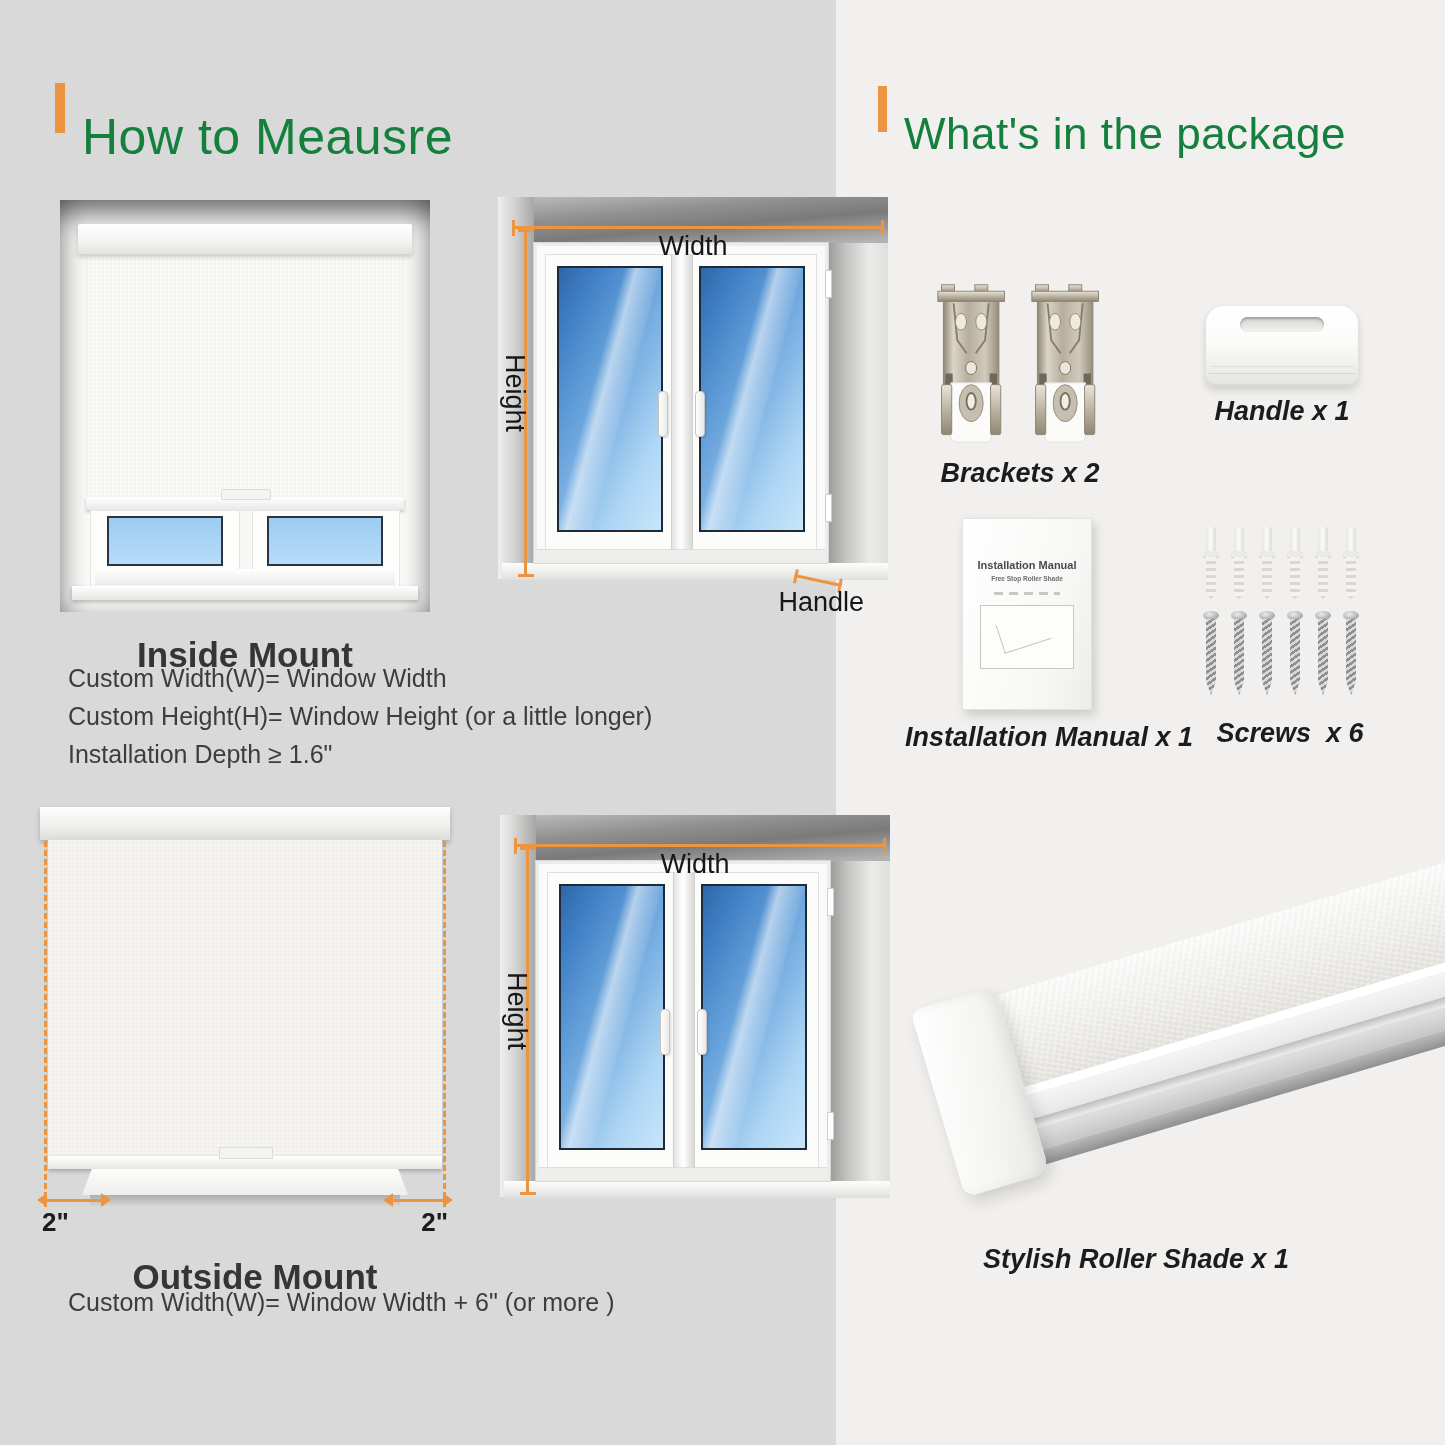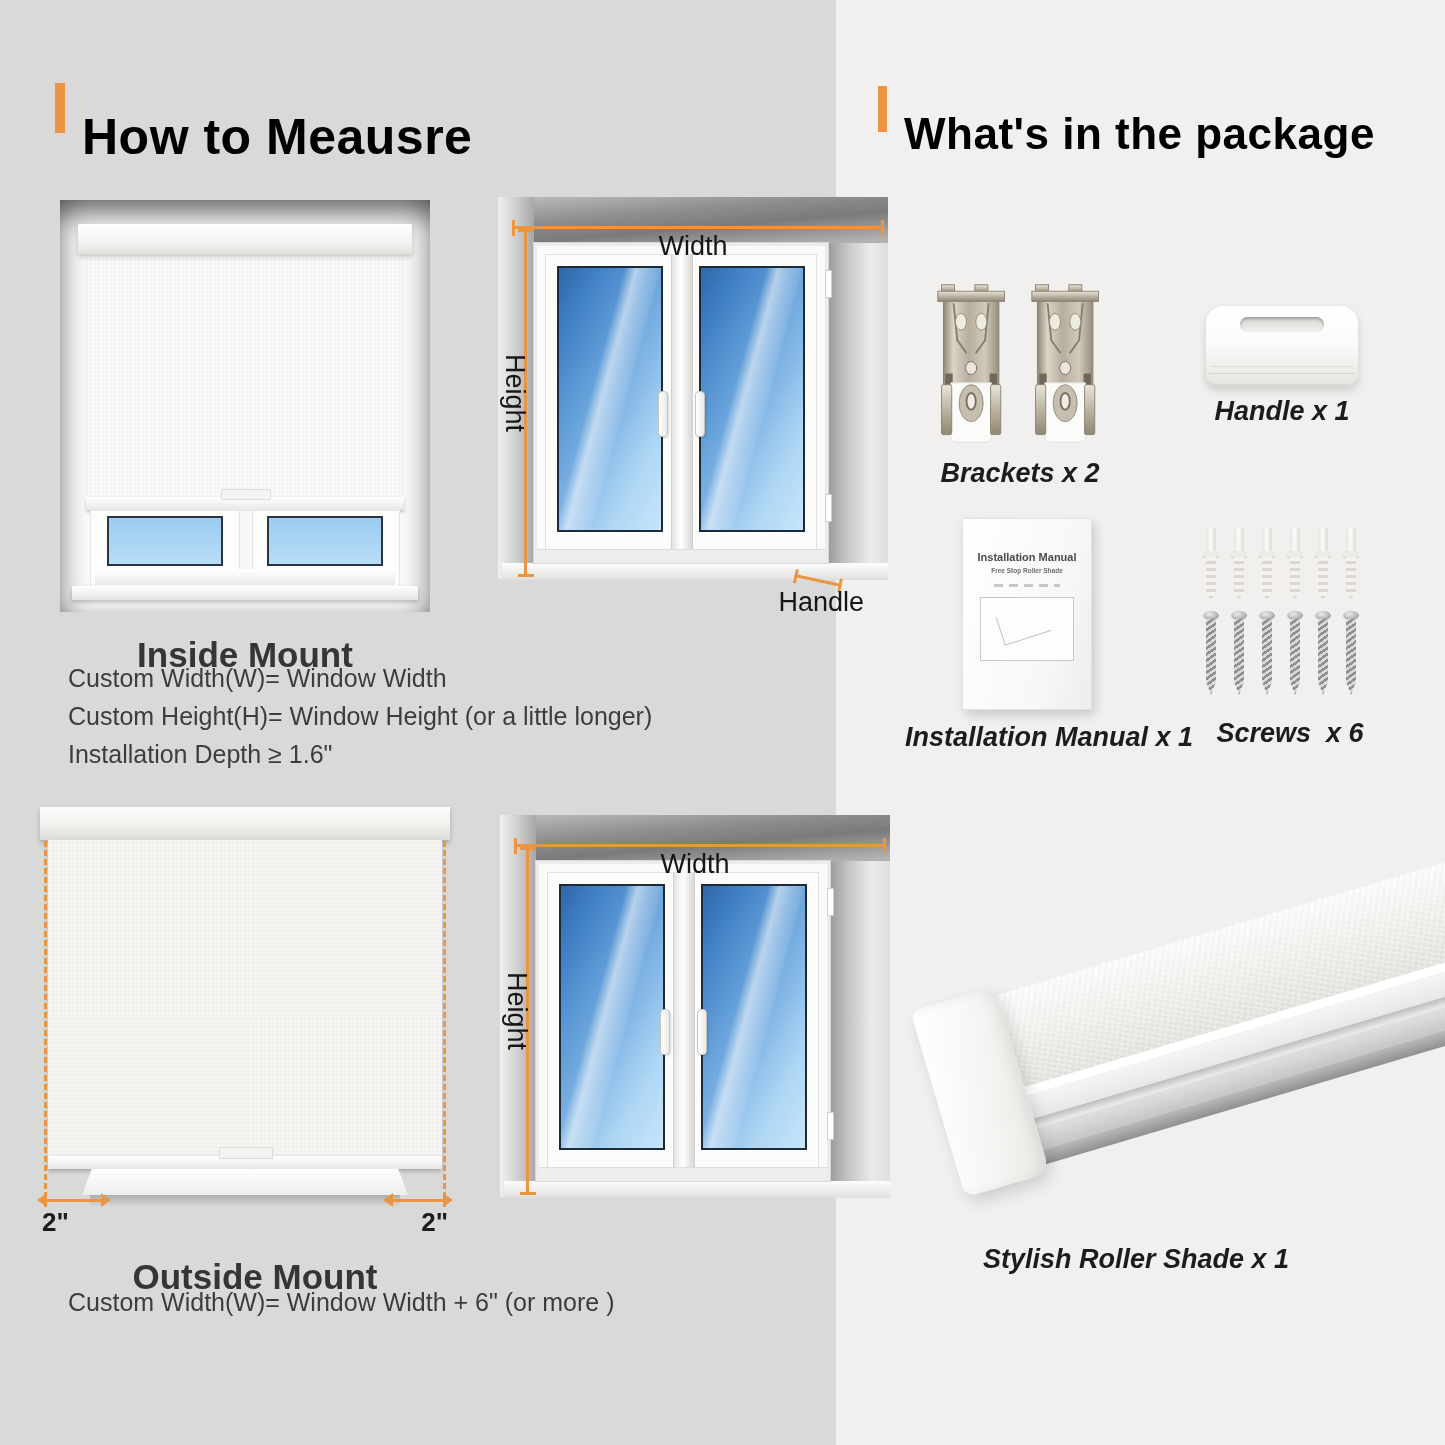--- a/index.html
+++ b/index.html
@@ -4,21 +4,21 @@
 <style>
   html,body{margin:0;padding:0;}
   body{font-family:"Liberation Sans","DejaVu Sans",sans-serif;background:#bfbfbf;}
   .canvas{position:relative;width:1445px;height:1445px;background:#d9d9d9;overflow:hidden;}
 
   
   .right-panel{position:absolute;left:836px;top:0;width:609px;height:1445px;background:#f2f0ef;}
 
   
   .accent-bar{position:absolute;width:10px;background:#ED9440;}
-  .sec-title{position:absolute;font-weight:700;color:#000000;letter-spacing:.5px;white-space:nowrap;}
+  .sec-title{position:absolute;font-weight:400;color:#15803d;letter-spacing:.5px;white-space:nowrap;}
   .t-left{left:82px;top:74px;font-size:50px;}
   .bar-left{left:55px;top:83px;height:50px;}
   .t-right{left:904px;top:80px;font-size:44px;}
   .bar-right{left:878px;top:86px;height:46px;width:9px;}
 
   
   .mount-h{position:absolute;font-size:35px;font-weight:700;color:#353535;text-align:center;white-space:nowrap;}
   .body-line{position:absolute;font-size:25px;color:#3d3d3d;white-space:nowrap;}
 
   
@@ -115,21 +115,21 @@
   .h-body{position:absolute;inset:0;border-radius:18px 18px 9px 9px;
     background:linear-gradient(180deg,#ffffff 0%,#fbfbfa 45%,#efefec 75%,#e3e3e0 100%);
     box-shadow:0 4px 9px rgba(0,0,0,.15),inset 0 -2px 0 #d9d9d6;}
   .h-slot{position:absolute;left:34px;top:11px;width:84px;height:15px;border-radius:8px;
     background:linear-gradient(180deg,#d6d6d3,#f1f1ef);box-shadow:inset 0 2px 3px rgba(0,0,0,.28);}
   .h-r1{position:absolute;left:5px;right:5px;bottom:19px;height:1px;background:#dededb;}
   .h-r2{position:absolute;left:3px;right:3px;bottom:12px;height:1px;background:#d4d4d1;}
 
   .manual{position:absolute;left:962px;top:518px;width:128px;height:190px;border:1px solid #e2e2df;
     background:linear-gradient(105deg,#ffffff,#f7f7f5 70%,#ececea);box-shadow:3px 5px 10px rgba(0,0,0,.16);}
-  .m-title{margin-top:32px;text-align:center;font-size:11px;font-weight:700;color:#4a4a4a;}
+  .m-title{margin-top:40px;text-align:center;font-size:11px;font-weight:700;color:#4a4a4a;}
   .m-sub{text-align:center;font-size:6.5px;font-weight:700;color:#6d6d6d;margin-top:4px;}
   .m-squig{margin:10px auto 0;width:66px;height:3px;background:repeating-linear-gradient(90deg,#b6b6b3 0 9px,transparent 9px 15px);opacity:.75;}
   .m-box{margin:10px auto 0;width:92px;height:62px;border:1px solid #c8c8c5;background:#fdfdfc;position:relative;}
   .m-box::before{content:"";position:absolute;left:20%;top:18%;width:52%;height:46%;
     border-left:1px solid #c2c2bf;border-bottom:1px solid #c2c2bf;transform:rotate(-18deg);}
 
   .hw-row{position:absolute;display:flex;gap:10px;}
   .anchor{position:relative;width:18px;height:74px;opacity:.92;}
   .anchor .at{position:absolute;left:4px;top:0;width:10px;height:26px;border-radius:3px 3px 0 0;
     background:linear-gradient(90deg,#e6e5e1,#fcfcfa 45%,#dcdbd6);}

